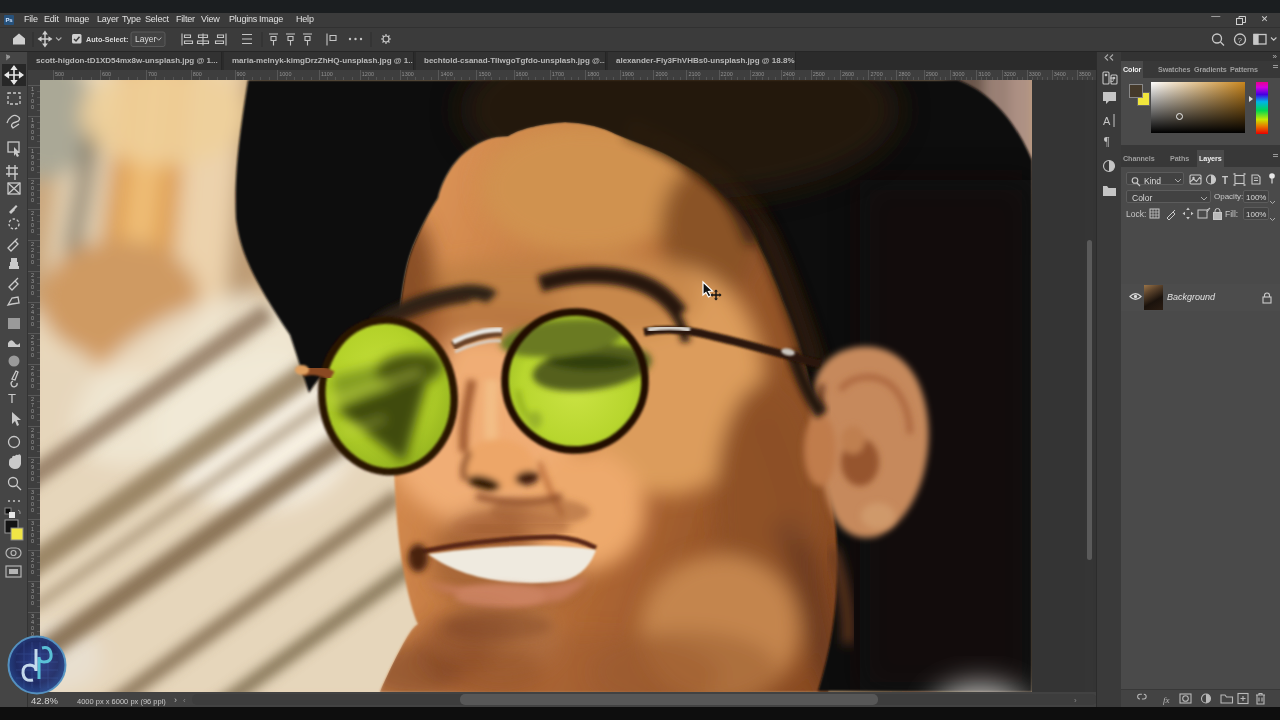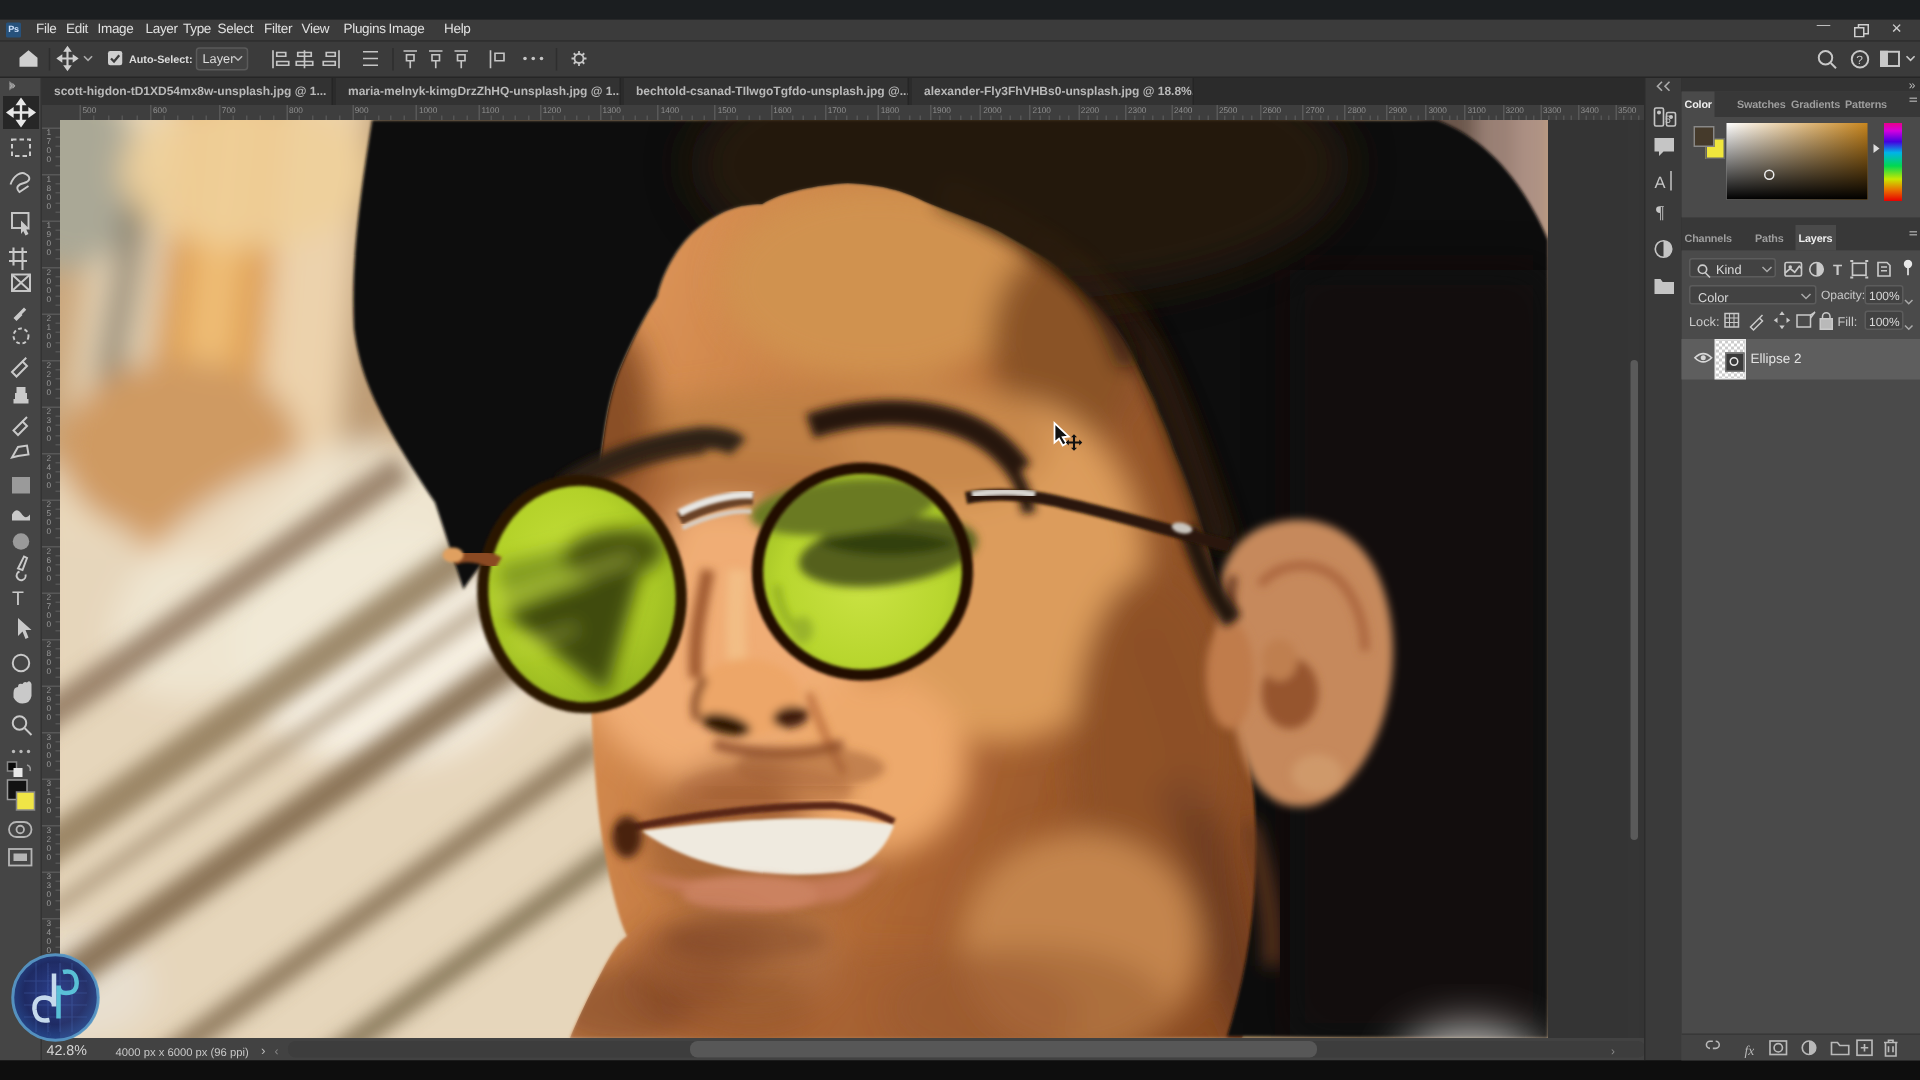--- a/index.html
+++ b/index.html
@@ -799,29 +799,31 @@
           </g>
 </svg></div>
 <div style="position:absolute;left:104px;top:157px;font-size:8.5px;color:#c9c9c9">Fill:</div>
 <div class="ddbox" style="left:122px;top:155px;width:26px;height:13px">
         <span style="position:absolute;left:2px;top:1.5px;font-size:8px">100%</span>
       </div>
 <div style="position:absolute;left:148px;top:158px"><svg width="8" height="8">
           <path d="M1,2 l2.5,2.5 l2.5,-2.5" stroke="#aaa" fill="none" stroke-width="1"></path>
         </svg></div>
 
-<div class="layerrow sel" style="top:174px">
+<div class="layerrow" style="top:232px">
   <svg class="eye" viewBox="0 0 14 9">
           <path d="M1,4.5 Q7,-1.5 13,4.5 Q7,10.5 1,4.5 Z" fill="none" stroke="#d8d8d8" stroke-width="1.2"></path>
           <circle cx="7" cy="4.5" r="1.8" fill="#d8d8d8"></circle>
         </svg>
-  <div style="position:absolute;left:23px;top:1px;width:19px;height:25px;background:#fff;outline:1.5px solid #e8e8e8;background-image:conic-gradient(#ccc 25%,#fff 25% 50%,#ccc 50% 75%,#fff 75%);background-size:4px 4px"></div>
-  <div style="position:absolute;left:29px;top:9px;width:13px;height:13px;background:#3a3a3a;border:1px solid #777"></div>
-  <div style="position:absolute;left:31.5px;top:11.5px;width:6px;height:6px;border:1.4px solid #e8e8e8;border-radius:50%"></div>
-  <div class="lname">Ellipse 2</div>
+  <div style="position:absolute;left:23px;top:1px;width:19px;height:25px;background:linear-gradient(150deg,#9a7448 0%,#57402a 30%,#1a120c 62%,#2a1c12 100%)"></div>
+  <div class="lname" style="font-style:italic">Background</div>
+  <svg style="position:absolute;right:8px;top:8px" width="10" height="12" fill="none" stroke="#ccc" stroke-width="1.1">
+          <rect x="1" y="5" width="8" height="6"></rect>
+          <path d="M2.5,5 l0,-1.5 a2.5,2.5 0 0 1 5,0 l0,1.5"></path>
+        </svg>
 </div>
 
 <div style="position:absolute;left:0;top:637px;width:159px;height:18px;background:#434343;border-top:1px solid #383838">
 <svg width="159" height="18" fill="none" stroke="#b9b9b9" stroke-width="1.1">
 <path d="M24,7 a2.5,2.5 0 0 1 0,5 l-2,0 M20,12 a2.5,2.5 0 0 1 0,-5 l2,0" transform="translate(0,-2.5) scale(0.95)"></path>
 <text x="42" y="13" font-size="9" font-style="italic" fill="#b9b9b9" stroke="none" font-family="Liberation Serif">fx</text>
 <g transform="translate(59,4)">
             <rect x="0" y="0" width="11" height="9"></rect>
             <circle cx="5.5" cy="4.5" r="2.8"></circle>
           </g>

